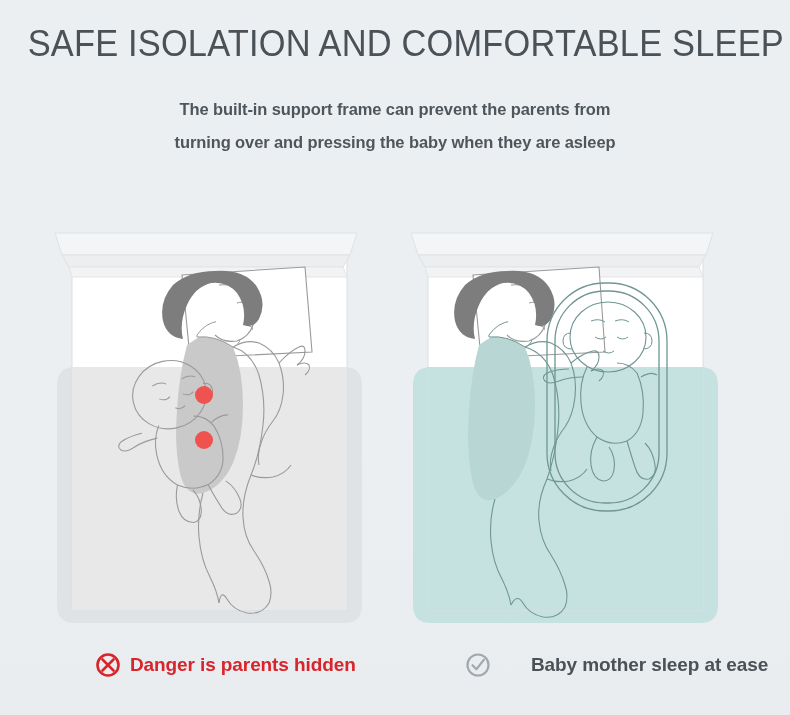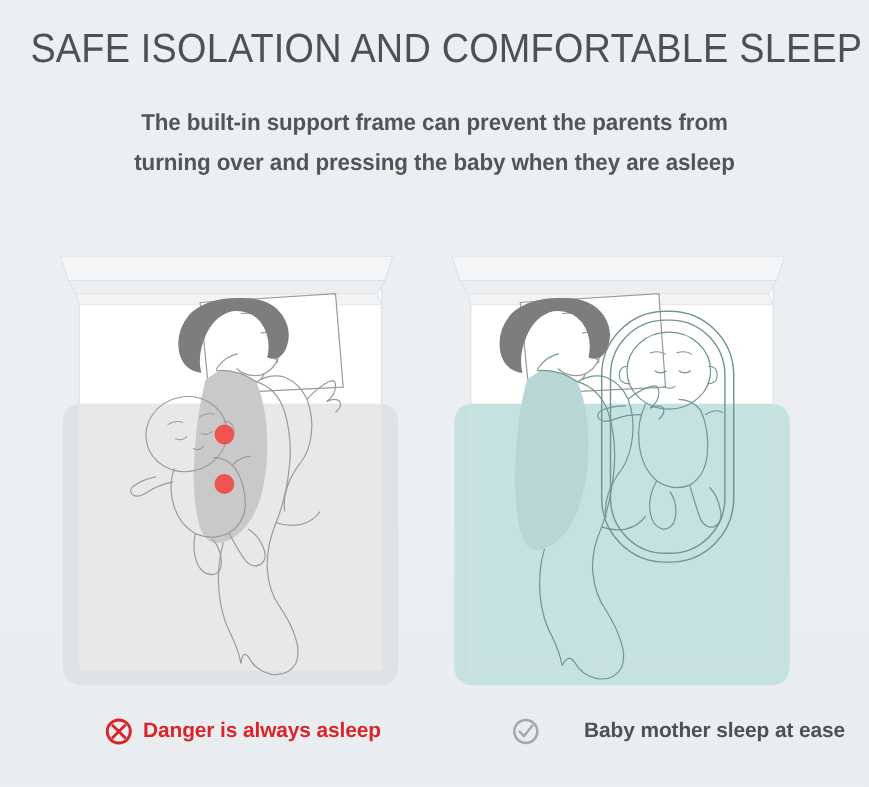--- a/index.html
+++ b/index.html
@@ -36,21 +36,21 @@
     transform: scaleX(0.93);
     white-space: nowrap;
   }
   .subtitle {
     position: absolute;
     left: 0;
     top: 100px;
     width: 790px;
     text-align: center;
     color: #4e565c;
-    font-size: 21px;
+    font-size: 17px;
     font-weight: 600;
     letter-spacing: -0.1px;
   }
   .subtitle .line {
     display: block;
     transform: scaleX(0.97);
     margin-bottom: 13px;
   }
 
   
@@ -258,21 +258,21 @@
   </div>
 
   <div class="caption" id="caption-left">
     <span class="caption-icon">
       <svg viewBox="0 0 26 26" width="26" height="26">
         <circle cx="13" cy="13" r="10.5" fill="none" stroke="#d8242a" stroke-width="2.6"></circle>
         <line x1="7.5" y1="7.5" x2="18.5" y2="18.5" stroke="#d8242a" stroke-width="2.6" stroke-linecap="round"></line>
         <line x1="18.5" y1="7.5" x2="7.5" y2="18.5" stroke="#d8242a" stroke-width="2.6" stroke-linecap="round"></line>
       </svg>
     </span>
-    <span class="caption-text">Danger is always asleep</span>
+    <span class="caption-text">Danger is parents hidden</span>
   </div>
 
   <div class="caption" id="caption-right">
     <span class="caption-icon">
       <svg viewBox="0 0 26 26" width="26" height="26">
         <circle cx="13" cy="13" r="10.5" fill="none" stroke="#a2a8ad" stroke-width="2.2"></circle>
         <path d="M7.5 13.2 L11.4 17.2 L19 7.6" fill="none" stroke="#a2a8ad" stroke-width="2.2" stroke-linecap="round" stroke-linejoin="round"></path>
       </svg>
     </span>
     <span class="caption-text">Baby mother sleep at ease</span>

